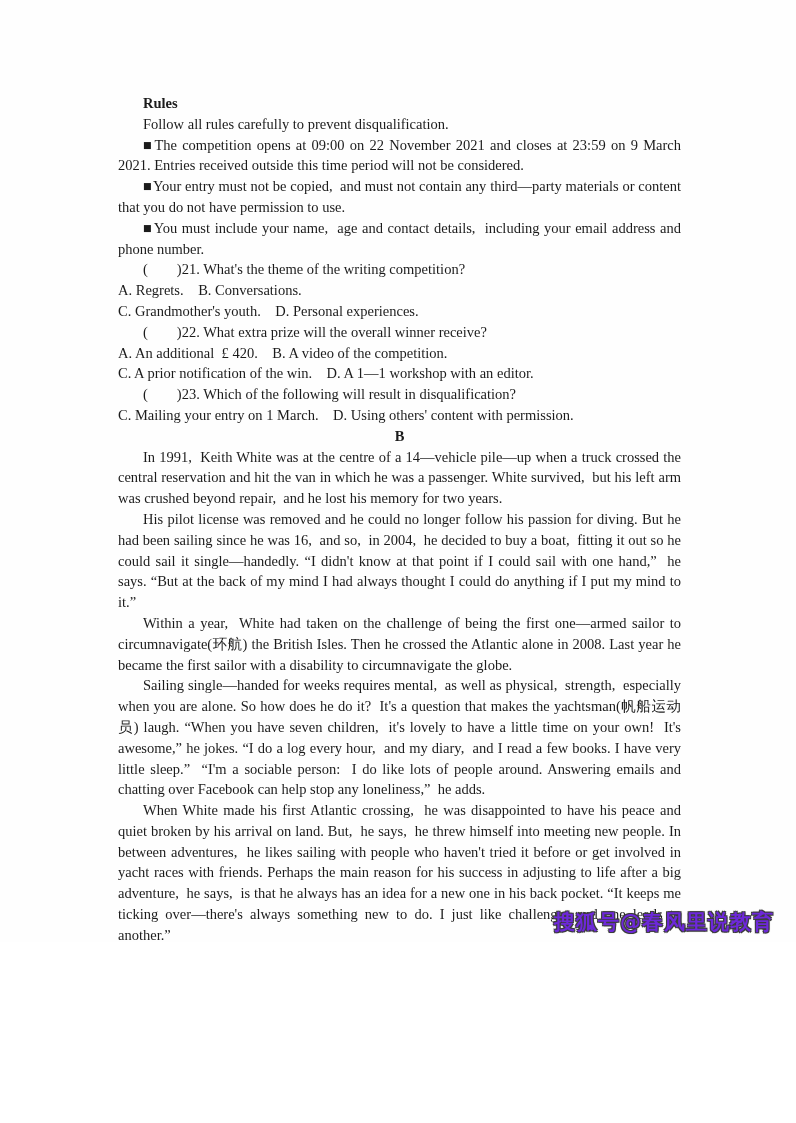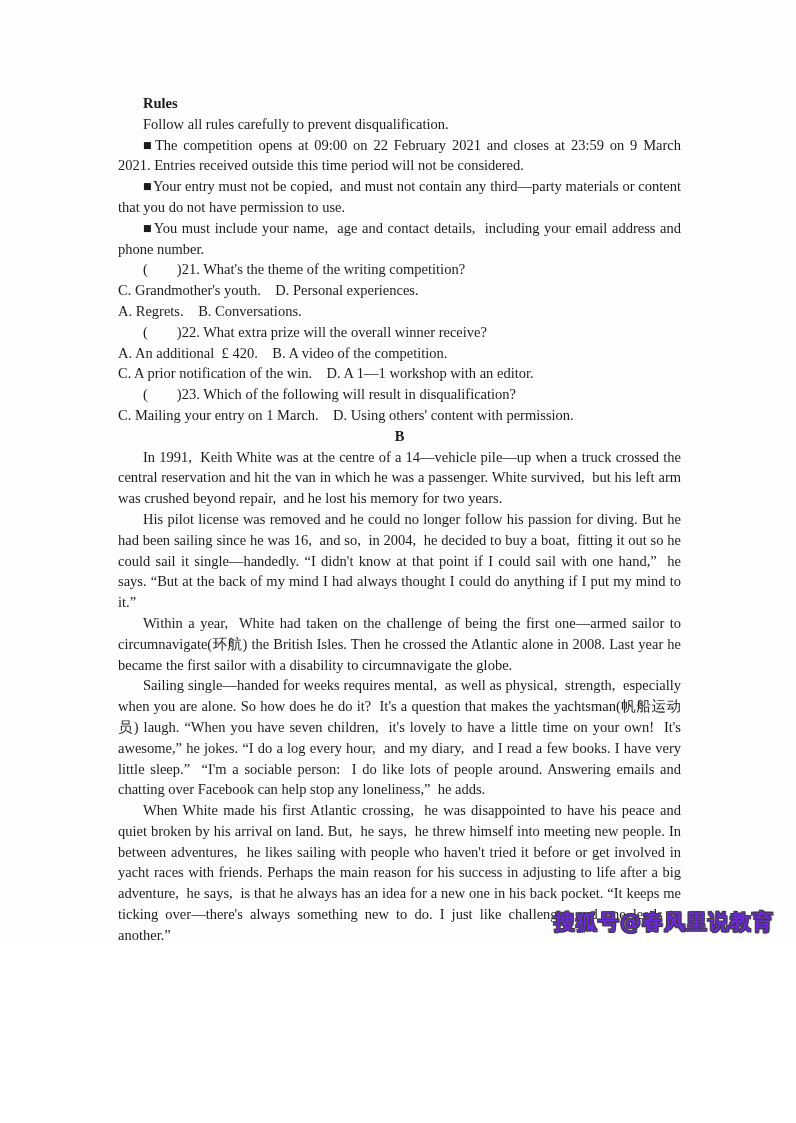--- a/index.html
+++ b/index.html
@@ -34,27 +34,27 @@
 </style>
 </head>
 <body>
 
 <div class="page">
   <div class="content">
 
     <p class="head indent">Rules</p>
     <p class="indent">Follow all rules carefully to prevent disqualification.</p>
 
-    <p class="just indent"><span class="bch">■</span><span>The competition opens at 09:00 on 22 February 2021 and closes at 23:59 on 9 March 2021. Entries received outside this time period will not be considered.</span></p>
+    <p class="just indent"><span class="bch">■</span><span>The competition opens at 09:00 on 22 November 2021 and closes at 23:59 on 9 March 2021. Entries received outside this time period will not be considered.</span></p>
     <p class="just indent"><span class="bch">■</span><span>Your entry must not be copied,  and must not contain any third—party materials or content that you do not have permission to use.</span></p>
     <p class="just indent"><span class="bch">■</span><span>You must include your name,  age and contact details,  including your email address and phone number.</span></p>
 
     <p class="indent">(        )21. What's the theme of the writing competition?</p>
+    <p>A. Regrets.    B. Conversations.</p>
     <p>C. Grandmother's youth.    D. Personal experiences.</p>
-    <p>A. Regrets.    B. Conversations.</p>
 
     <p class="indent">(        )22. What extra prize will the overall winner receive?</p>
     <p>A. An additional  £ 420.    B. A video of the competition.</p>
     <p>C. A prior notification of the win.    D. A 1—1 workshop with an editor.</p>
 
     <p class="indent">(        )23. Which of the following will result in disqualification?</p>
     <p>C. Mailing your entry on 1 March.    D. Using others' content with permission.</p>
 
     <p class="seclabel">B</p>
 

